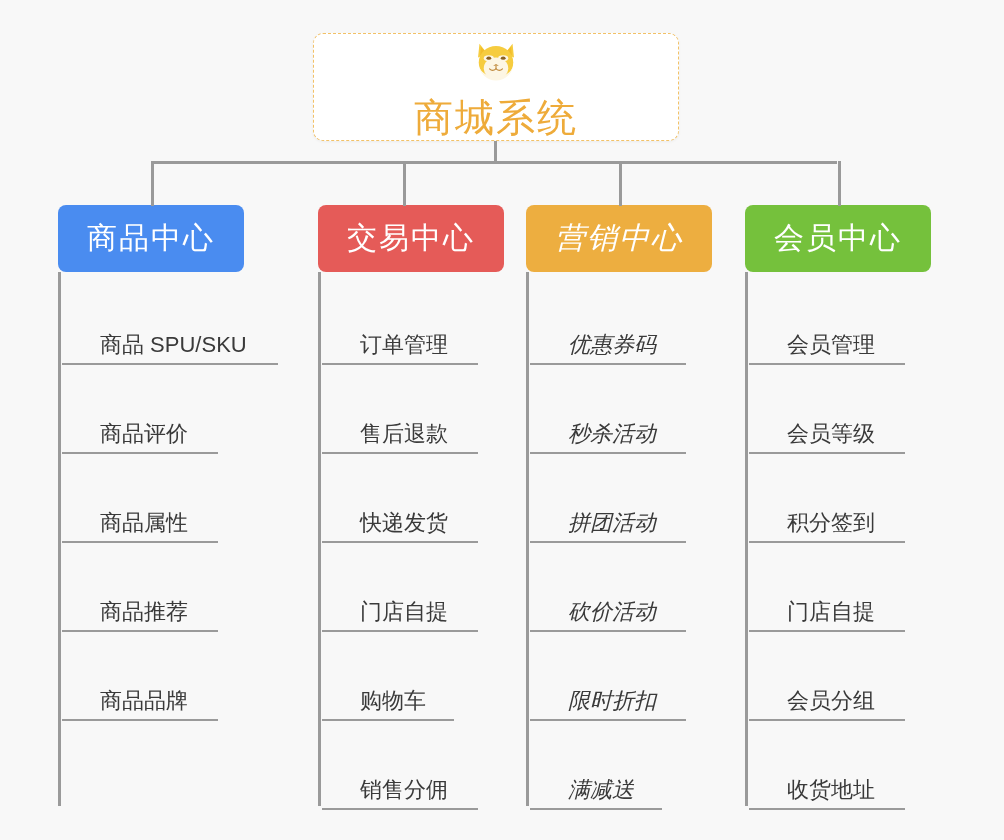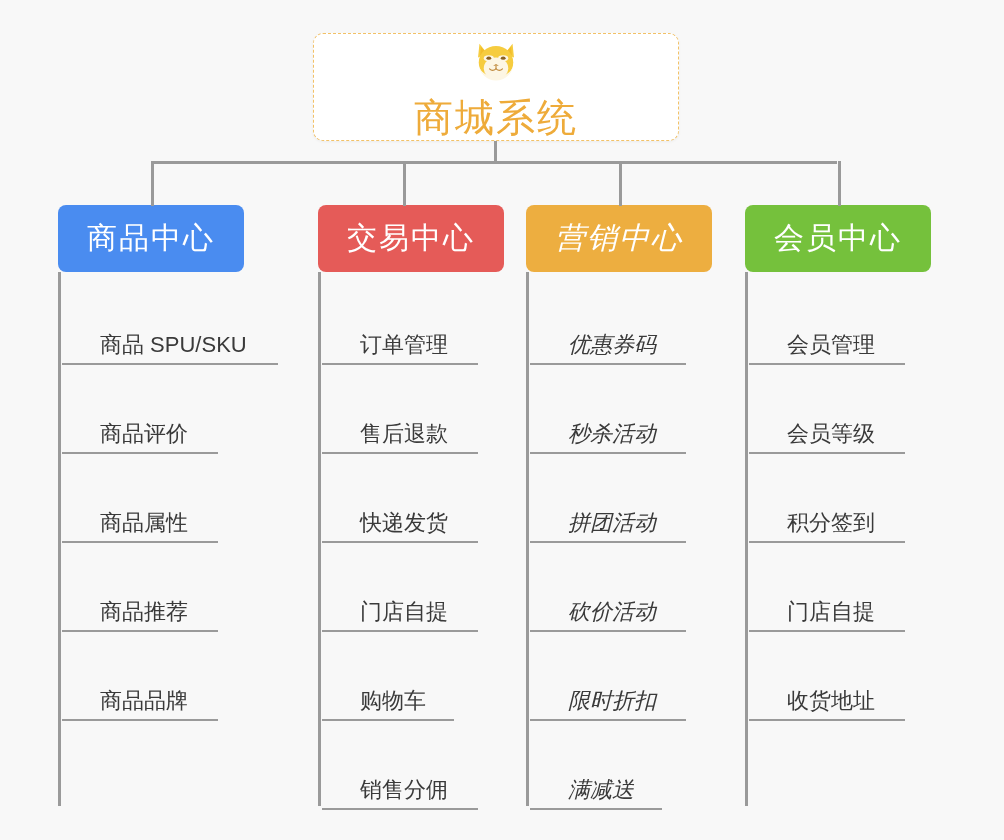--- a/index.html
+++ b/index.html
@@ -267,20 +267,24 @@
           </li>
           <li class="leaf-item">
             <span class="leaf-label">积分签到</span>
             <div class="leaf-underline" style="width: 156px; background: rgb(154, 154, 154);"></div>
           </li>
           <li class="leaf-item">
             <span class="leaf-label">门店自提</span>
             <div class="leaf-underline" style="width: 156px; background: rgb(154, 154, 154);"></div>
           </li>
           <li class="leaf-item">
+            <span class="leaf-label">会员分组</span>
+            <div class="leaf-underline" style="width: 156px; background: rgb(154, 154, 154);"></div>
+          </li>
+          <li class="leaf-item">
             <span class="leaf-label">收货地址</span>
             <div class="leaf-underline" style="width: 156px; background: rgb(154, 154, 154);"></div>
           </li>
         </ul>
       </div>
     </div>
 
 <div class="conn conn-v conn-drop" style="left: 151px; background: rgb(154, 154, 154);"></div>
     <div class="conn conn-v conn-drop" style="left: 403px; background: rgb(154, 154, 154);"></div>
     <div class="conn conn-v conn-drop" style="left: 619px; background: rgb(154, 154, 154);"></div>

